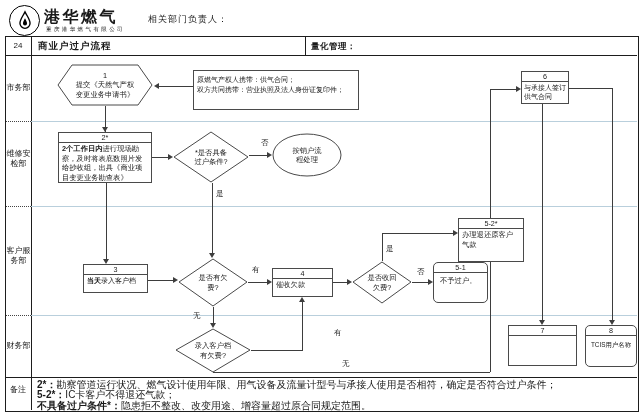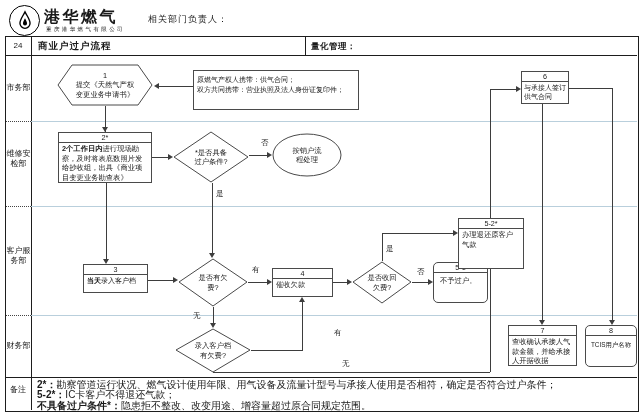--- a/index.html
+++ b/index.html
@@ -209,36 +209,35 @@
       </svg>
     <div class="shape-text">是否收回
 欠费?</div>
   </div>
 
   <div class="node round" style="left:433px;top:262px;width:55px;height:41px;">
     <div class="node-head">5-1</div>
     <div class="node-body" style="padding:3px 6px;">不予过户。</div>
   </div>
 
-  <div class="node" style="left:458px;top:218px;width:66px;height:51px;">
+  <div class="node" style="left:458px;top:218px;width:66px;height:44px;">
     <div class="node-head">5-2*</div>
     <div class="node-body">办理退还原客户气款</div>
   </div>
 
   <div class="shape" style="left:175px;top:328px;width:76px;height:45px;">
     <svg width="76" height="45">
         <polygon points="38,1 75,22 38,44 1,22" fill="#fff" stroke="#4a4a4a" stroke-width="1"></polygon>
       </svg>
     <div class="shape-text">录入客户档
 有欠费?</div>
   </div>
 
   <div class="node" style="left:508px;top:325px;width:69px;height:41px;">
     <div class="node-head">7</div>
-    <div class="node-body">查收确认承接人气款金额，并给承接人开据收据</div>
   </div>
 
   <div class="node round" style="left:585px;top:325px;width:52px;height:42px;">
     <div class="node-head">8</div>
     <div class="node-body" style="font-size:6.4px;padding:4px 2px;text-align:center;">TCIS用户名称</div>
   </div>
 
   <div class="abs" id="notes-label">备注</div>
   <div class="abs" id="notes-body">
     <div><b>2*：</b><span>勘察管道运行状况、燃气设计使用年限、用气设备及流量计型号与承接人使用是否相符，确定是否符合过户条件；</span></div>

